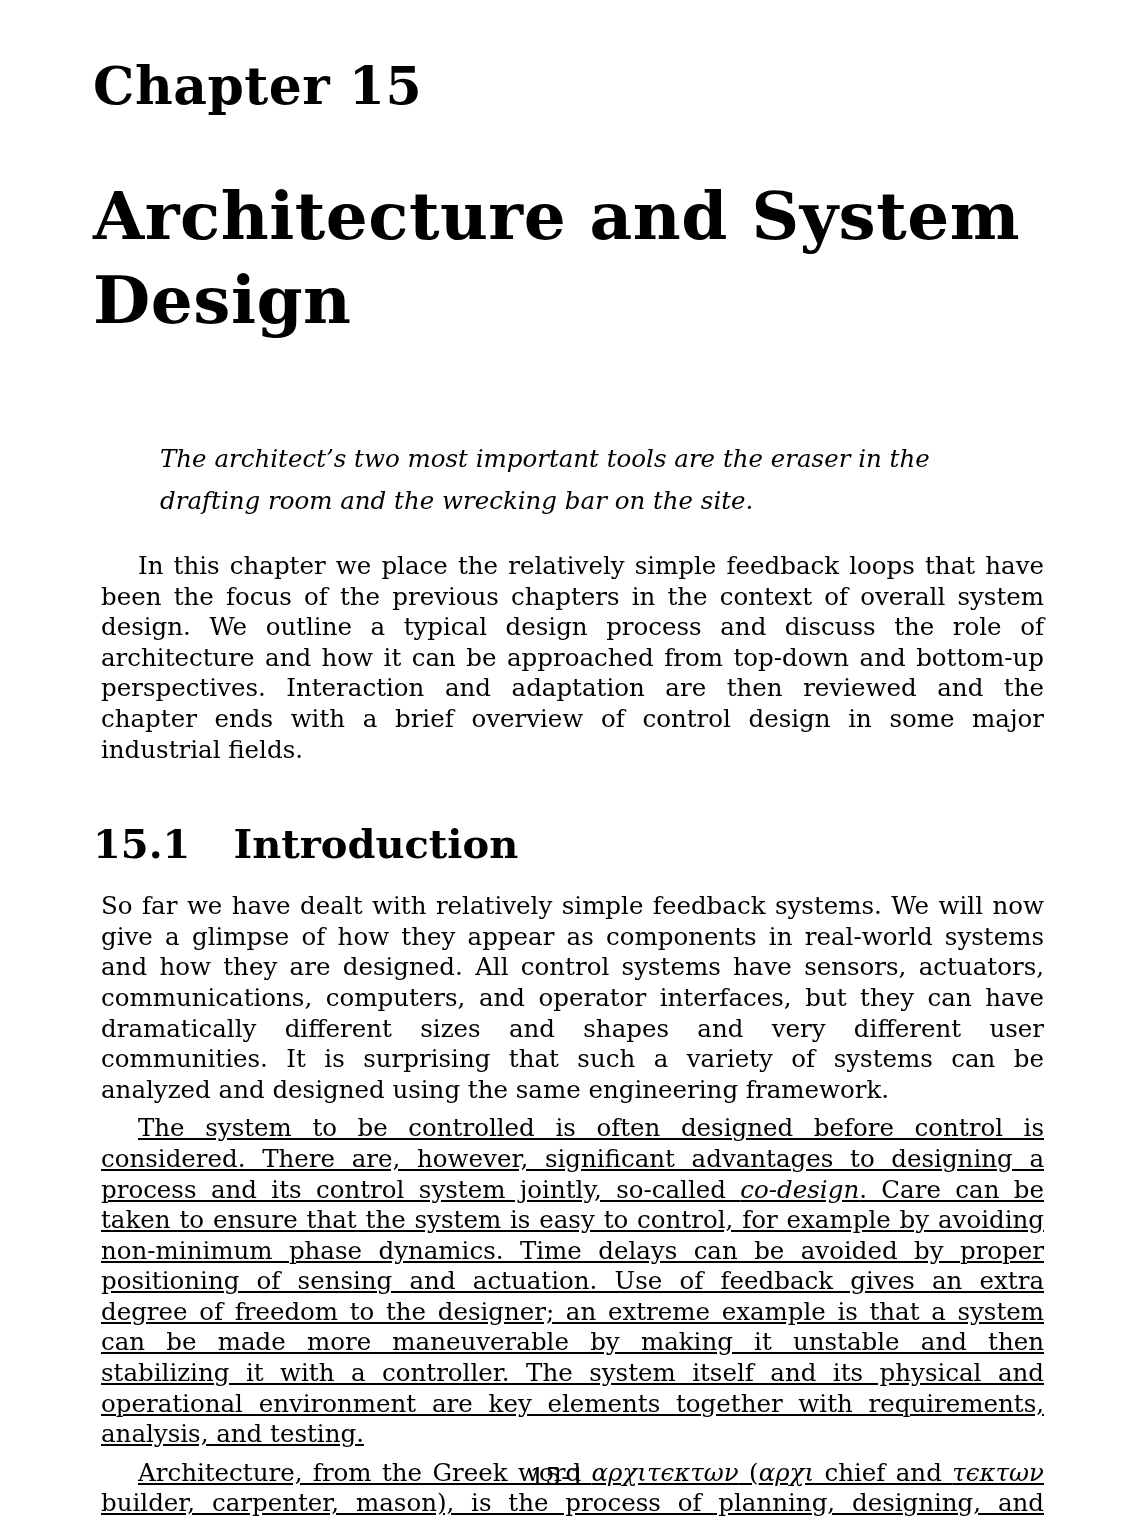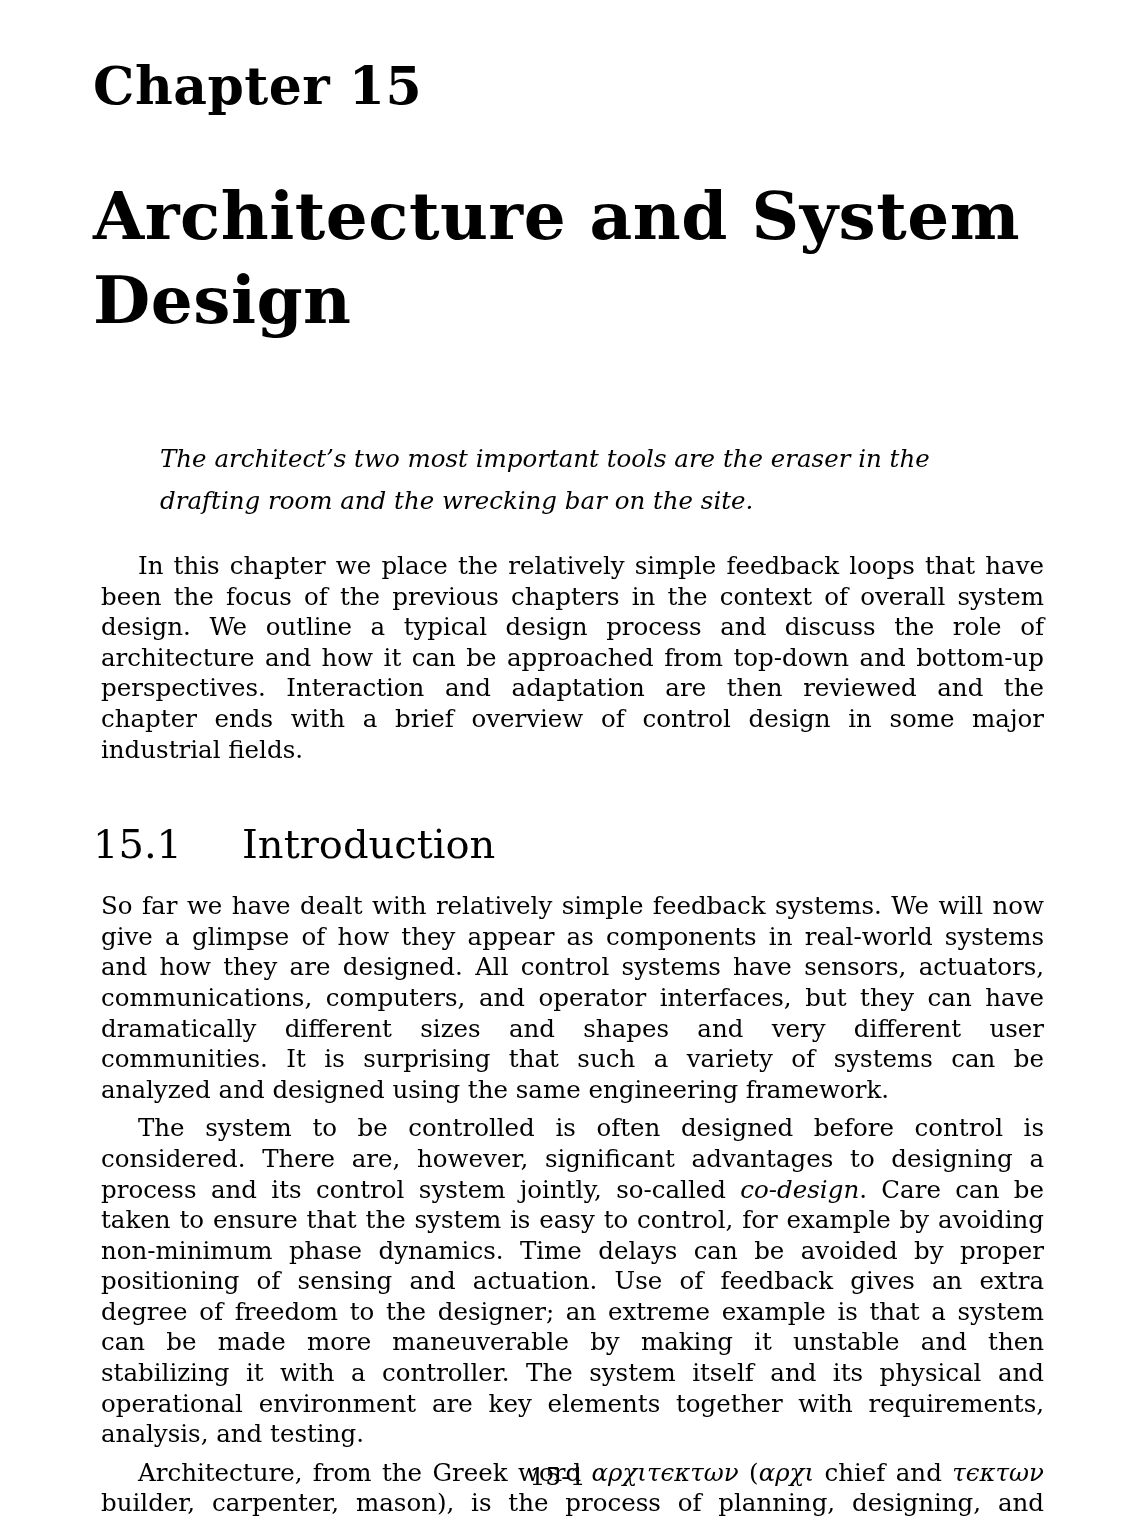--- a/index.html
+++ b/index.html
@@ -55,31 +55,32 @@
     margin: 8px;
   }
   .p-chapter-intro {
     margin-top: 29px;
     text-indent: 37px;
   }
   .section-heading {
     margin-top: 54px;
     display: flex;
     align-items: baseline;
-    gap: 60px;
+    gap: 43px;
     font-size: 40px;
-    font-weight: normal;
+    font-weight: bold;
     line-height: 50px;
   }
   .p-first {
     margin-top: 22px;
     text-indent: 0;
   }
   .p-indent {
     text-indent: 37px;
+    text-decoration: underline;
   }
   .em-inline {
     font-style: italic;
   }
   .greek-term {
     font-style: italic;
     font-family: "DejaVu Serif", "DejaVu Sans", serif;
   }
   .footer {
     position: absolute;

